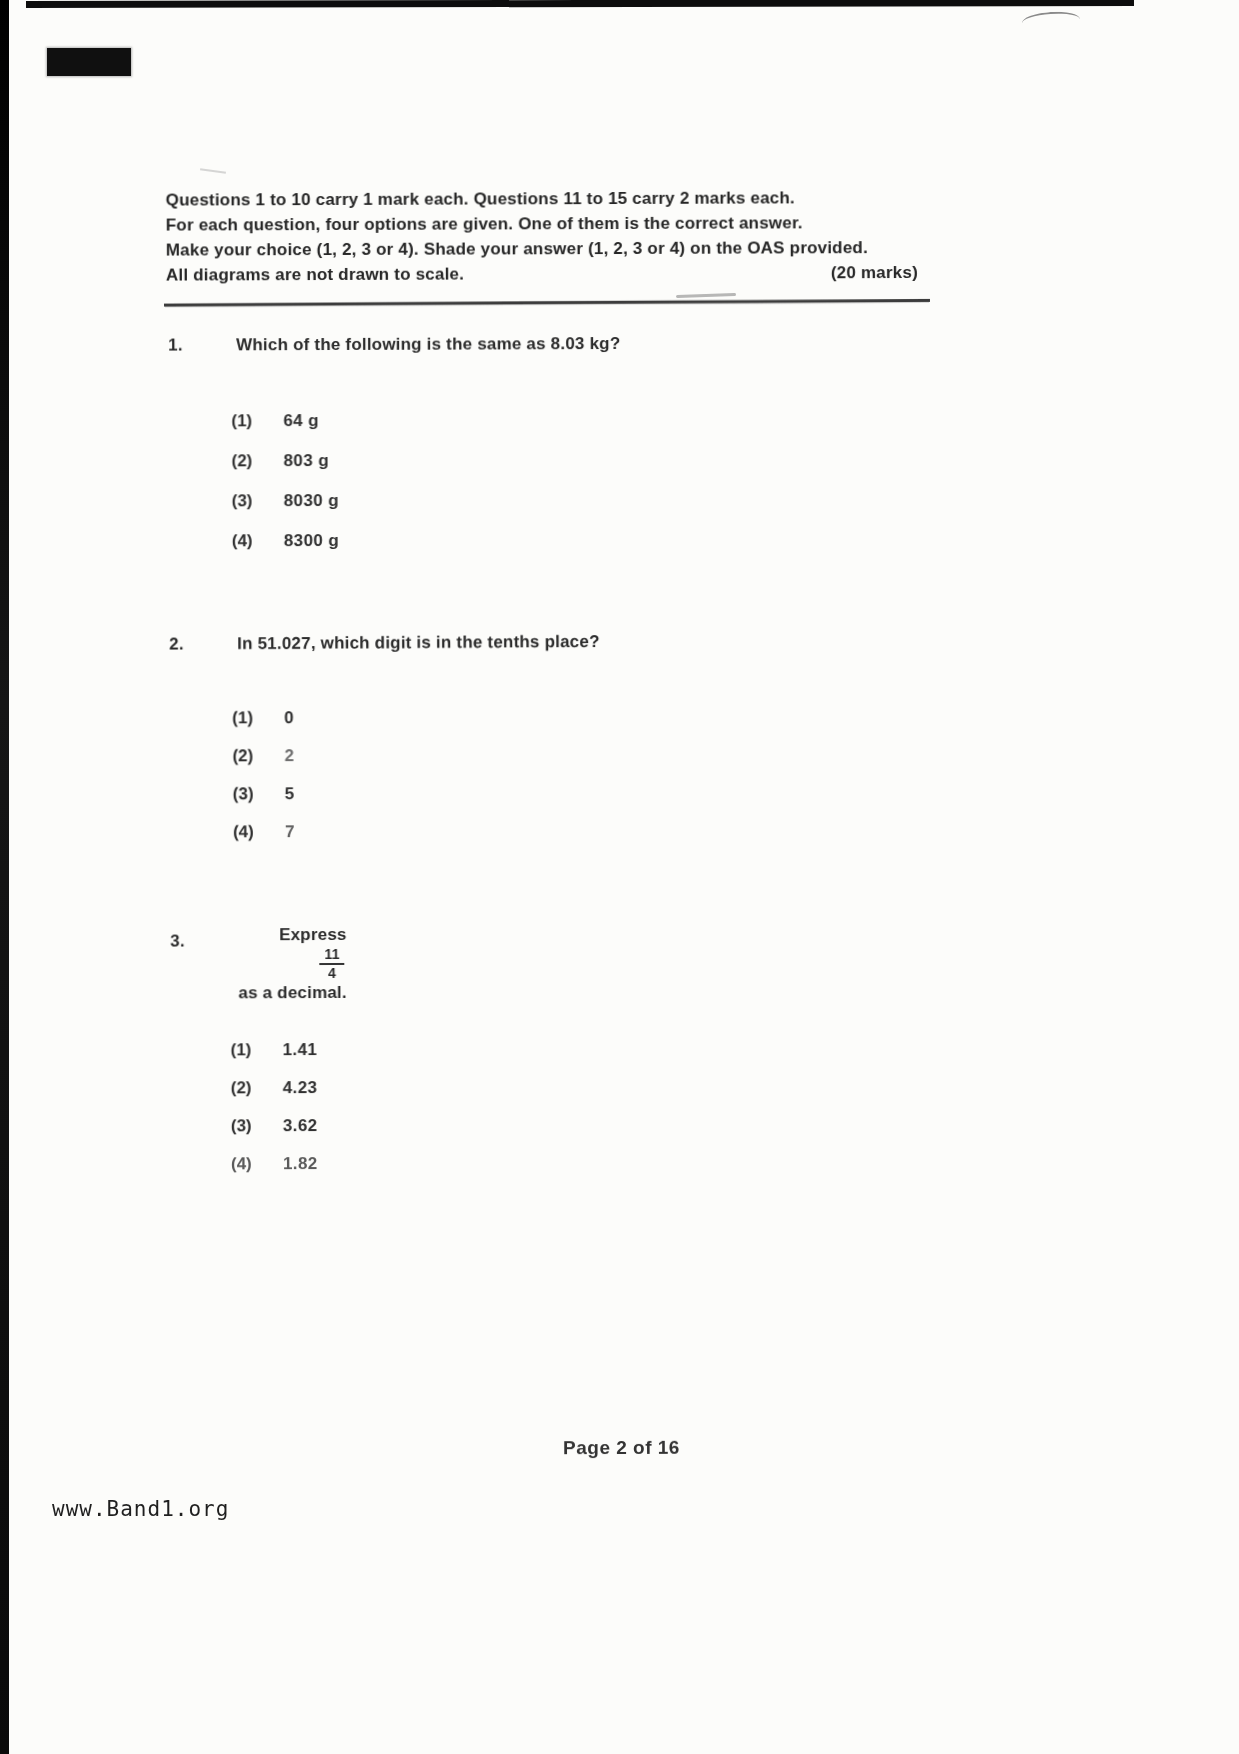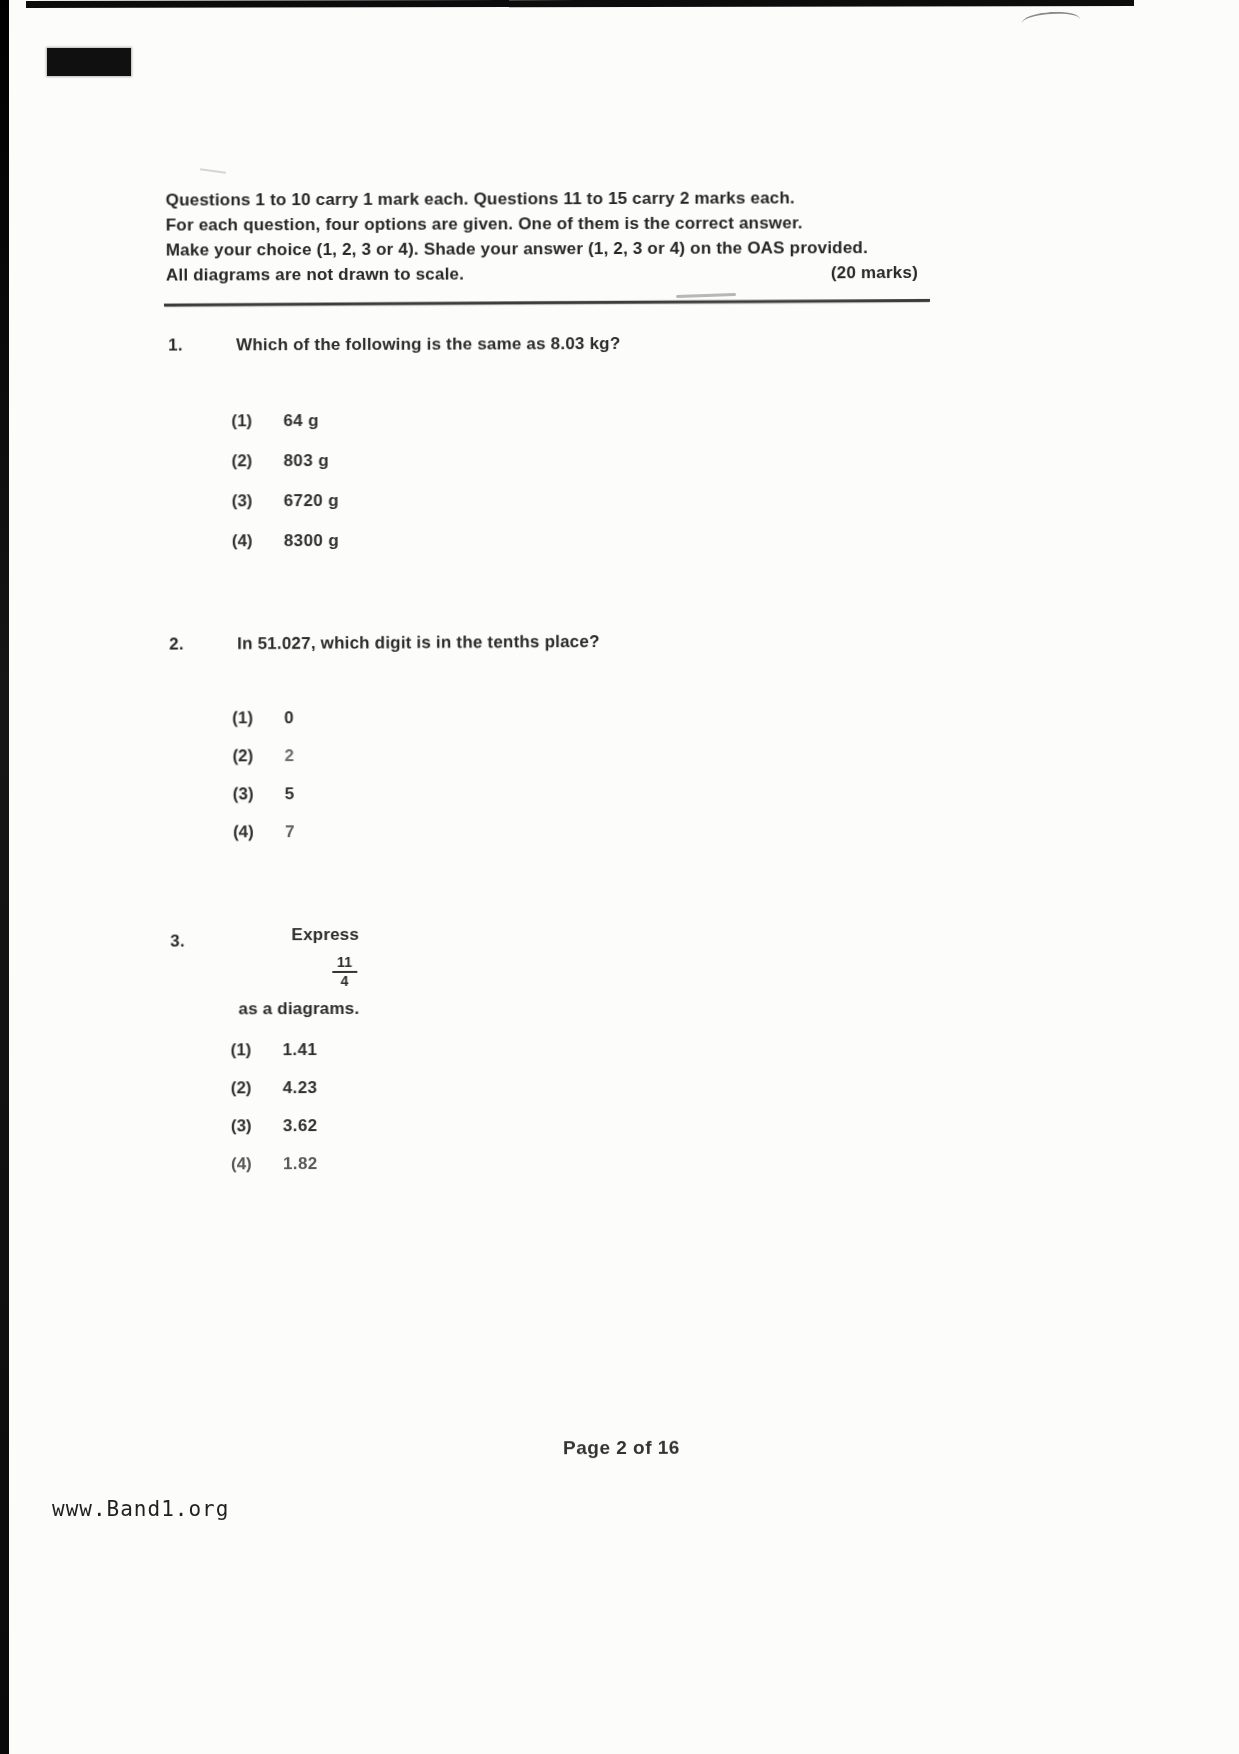--- a/index.html
+++ b/index.html
@@ -88,21 +88,21 @@
   .q1 { left: 170px; top: 334px; width: 760px; height: 26px; }
   .q2 { left: 170px; top: 632px; width: 760px; height: 26px; transform: rotate(-0.15deg); }
   .q3 { left: 170px; top: 930px; width: 760px; height: 42px; }
   .q3 .qtext { display: flex; align-items: flex-end; gap: 2px; top: -6px; flex-direction: column; }
   .frac {
     display: inline-block;
     text-align: center;
     font-size: 14px;
     line-height: 15px;
     vertical-align: middle;
-    margin: 8px 2px;
+    margin: 0 2px;
   }
   .frac .num { display: block; border-bottom: 2px solid #333; padding: 0 5px 1px; }
   .frac .den { display: block; padding-top: 1px; }
   
   .options {
     position: absolute;
     font-size: 17px;
     font-weight: bold;
     color: #303030;
   }
@@ -183,21 +183,21 @@
       <div class="opt">
         <span class="olabel">(1)</span>
         <span class="ovalue">64 g</span>
       </div>
       <div class="opt">
         <span class="olabel">(2)</span>
         <span class="ovalue">803 g</span>
       </div>
       <div class="opt">
         <span class="olabel">(3)</span>
-        <span class="ovalue">6720 g</span>
+        <span class="ovalue">8030 g</span>
       </div>
       <div class="opt">
         <span class="olabel">(4)</span>
         <span class="ovalue">8300 g</span>
       </div>
     </div>
 
     <div class="question q2">
       <span class="qnum">2.</span>
       <span class="qtext">In 51.027, which digit is in the tenths place?</span>
@@ -222,21 +222,21 @@
     </div>
 
     <div class="question q3">
       <span class="qnum">3.</span>
       <span class="qtext">
         <span>Express</span>
         <span class="frac">
           <span class="num">11</span>
           <span class="den">4</span>
         </span>
-        <span>as a diagrams.</span>
+        <span>as a decimal.</span>
       </span>
     </div>
     <div class="options opts-3">
       <div class="opt">
         <span class="olabel">(1)</span>
         <span class="ovalue">1.41</span>
       </div>
       <div class="opt">
         <span class="olabel">(2)</span>
         <span class="ovalue">4.23</span>

